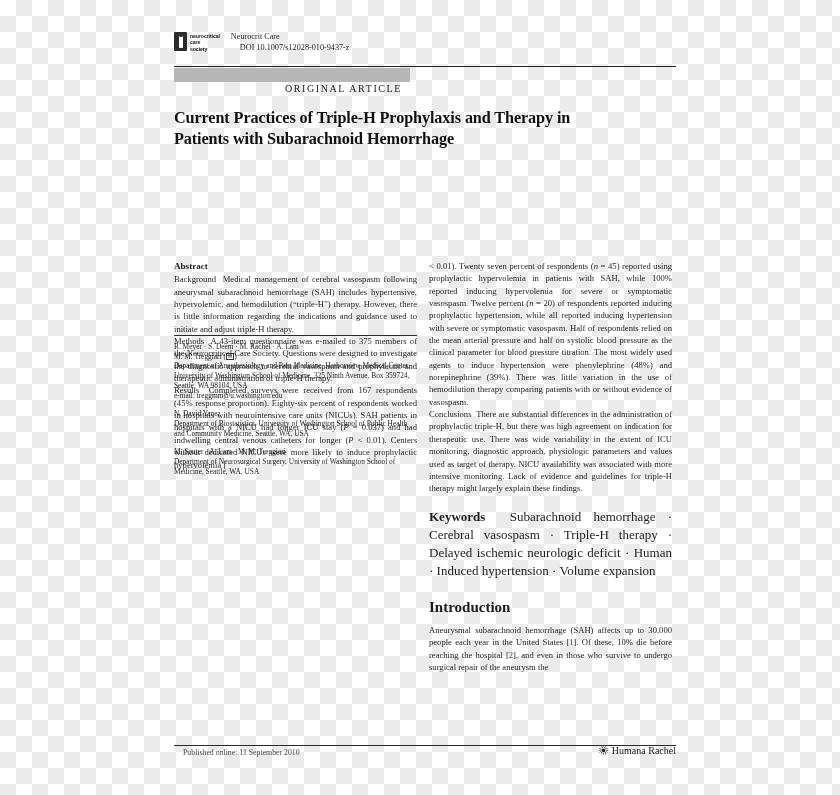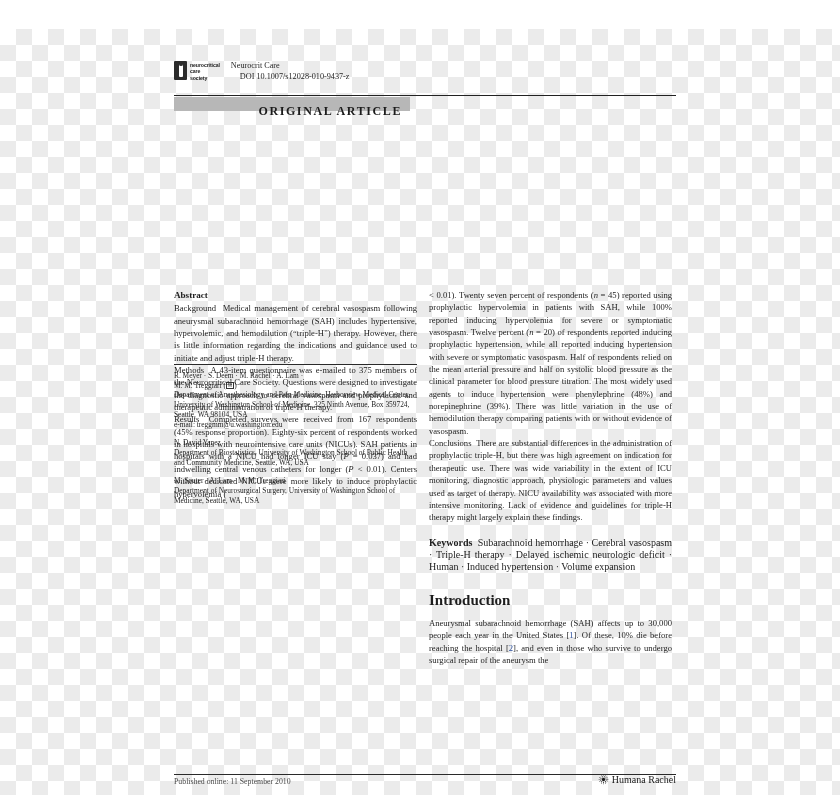--- a/index.html
+++ b/index.html
@@ -18,21 +18,20 @@
   
   #canvas {
     position: absolute;
     inset: 0;
     background-image:
       linear-gradient(45deg, #ebebeb 25%, transparent 25%, transparent 75%, #ebebeb 75%),
       linear-gradient(45deg, #ebebeb 25%, transparent 25%, transparent 75%, #ebebeb 75%);
     background-size: 32px 32px;
     background-position: 0 0, 16px 16px;
     background-color: #ffffff;
-    margin-top: 29px;
   }
 
   #page {
     position: absolute;
     left: 165px;
     top: 22px;
     width: 520px;
     height: 752px;
     background: transparent;
     color: #1a1a1a;
@@ -111,26 +110,25 @@
     position: absolute;
     left: 9px;
     top: 46px;
     width: 236px;
     height: 14px;
     background: #b7b7b7;
   }
   .article-banner span {
     position: absolute;
     right: 8px;
-    top: 7px;
-    font-size: 12px;
+    top: 15px;
+    font-size: 10px;
     letter-spacing: 1.6px;
     color: #1c1c1c;
     white-space: nowrap;
-    font-weight: bold;
   }
 
   
   .title {
     position: absolute;
     left: 9px;
     top: 86px;
     width: 430px;
     font-size: 16.2px;
     font-weight: bold;
@@ -202,22 +200,22 @@
     border: 0.8px solid #333;
     font-size: 5.2px;
     line-height: 5.6px;
     padding: 0 1px;
     vertical-align: 1px;
   }
 
   
   .keywords {
     margin-top: 13px;
-    font-size: 10px;
-    line-height: 12px;
+    font-size: 13px;
+    line-height: 18px;
   }
   .kw-label { font-weight: bold; }
   .kw-label::after { content: "\00a0\00a0"; }
   .intro-head {
     margin-top: 21px;
     font-weight: bold;
     font-size: 15px;
   }
   .intro-body { margin-top: 11px; }
 
@@ -225,21 +223,21 @@
   .foot-line {
     position: absolute;
     left: 9px;
     top: 723px;
     width: 502px;
     height: 1.1px;
     background: #2a2a2a;
   }
   .pub-date {
     position: absolute;
-    left: 9px;
+    left: 18px;
     top: 726px;
     font-size: 7.8px;
     color: #4a4a4a;
   }
   .publisher {
     position: absolute;
     right: 9px;
     top: 723px;
     display: flex;
     align-items: center;
@@ -267,20 +265,21 @@
         <div>Neurocrit Care</div>
         <div class="journal-doi">DOI 10.1007/s12028-010-9437-z</div>
       </div>
     </div>
 
     <div class="top-rule"></div>
     <div class="article-banner">
       <span>ORIGINAL ARTICLE</span>
     </div>
 
+    <div class="title">Current Practices of Triple-H Prophylaxis and Therapy in Patients with Subarachnoid Hemorrhage</div>
 
     <div class="col col-left">
       <div class="sec-head">Abstract</div>
 
       <p class="para"><span class="runin">Background</span><span>Medical management of cerebral vasospasm following aneurysmal subarachnoid hemorrhage (SAH) includes hypertensive, hypervolemic, and hemodilution (“triple-H”) therapy. However, there is little information regarding the indications and guidance used to initiate and adjust triple-H therapy.</span></p>
 
       <p class="para"><span class="runin">Methods</span><span>A 43-item questionnaire was e-mailed to 375 members of the Neurocritical Care Society. Questions were designed to investigate the diagnostic approach to cerebral vasospasm and prophylactic and therapeutic administration of triple-H therapy.</span></p>
 
       <p class="para"><span class="runin">Results</span><span>Completed surveys were received from 167 respondents (45% response proportion). Eighty-six percent of respondents worked in hospitals with neurointensive care units (NICUs). SAH patients in hospitals with a NICU had longer ICU stay (</span><span class="ital">P</span><span> = 0.037) and had indwelling central venous catheters for longer (</span><span class="ital">P</span><span> &lt; 0.01). Centers without dedicated NICUs were more likely to induce prophylactic hypervolemia (</span></p>
     </div>

